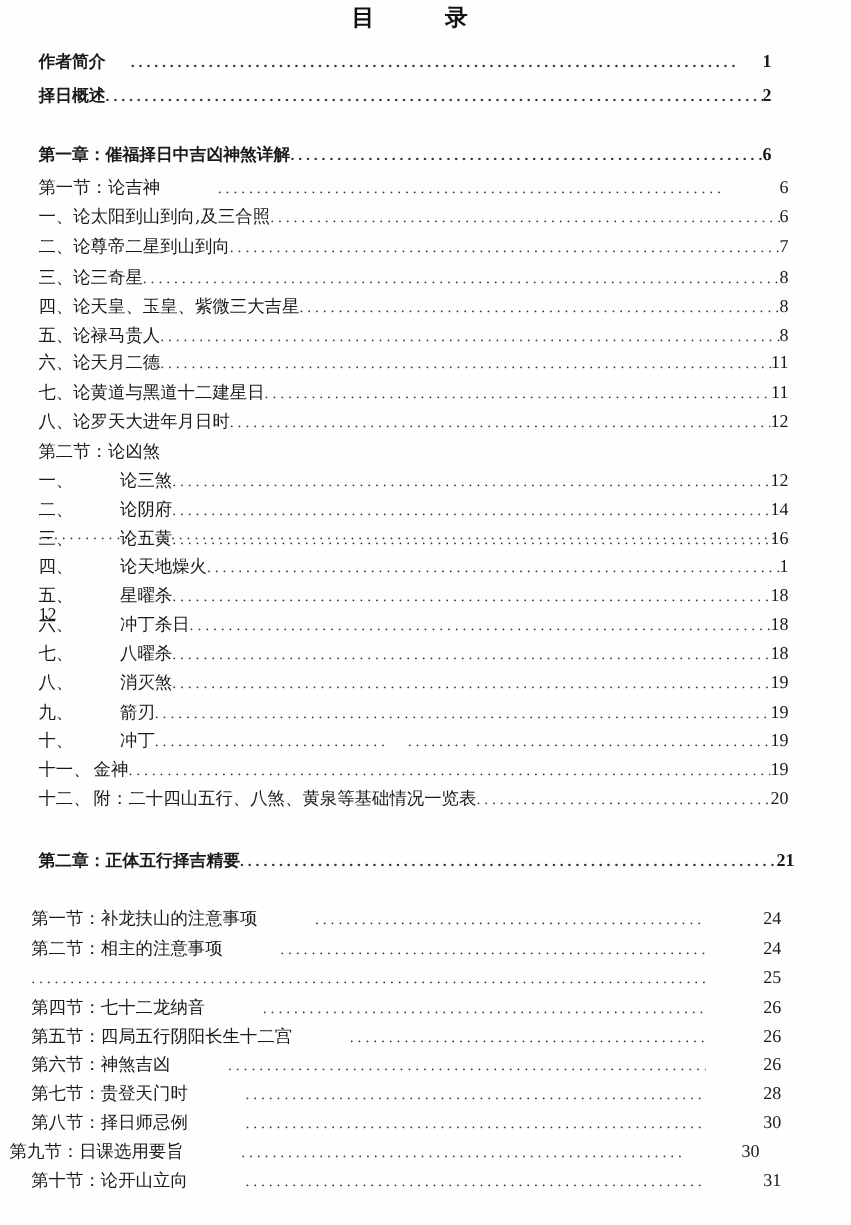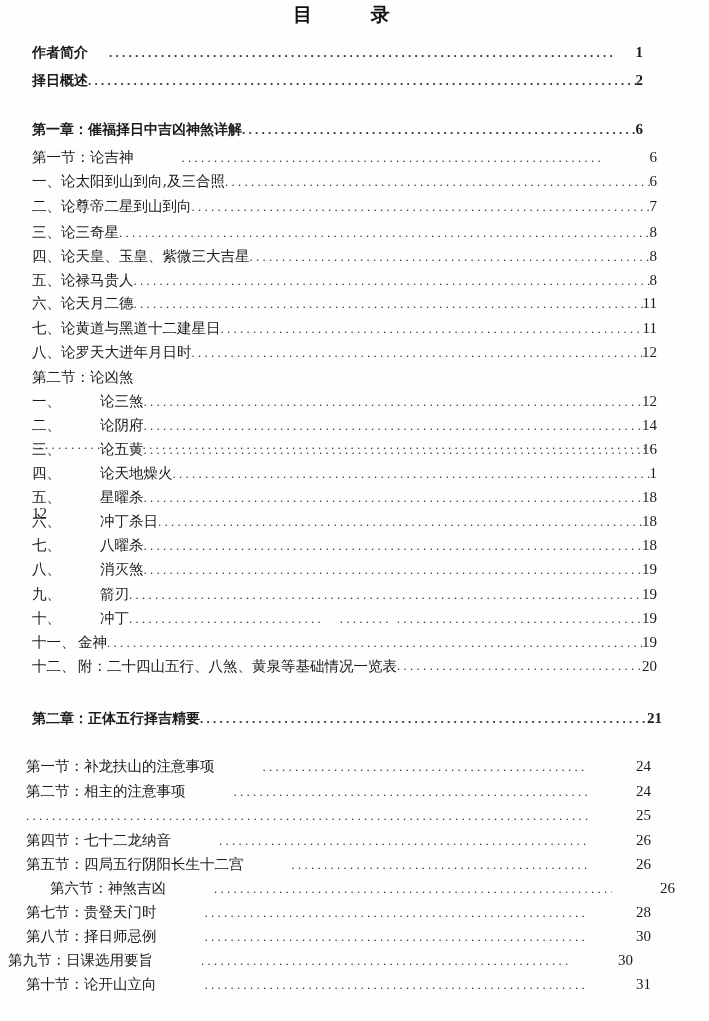--- a/index.html
+++ b/index.html
@@ -251,21 +251,21 @@
 <div class="row sec" style="top:830px;left:26px;">
   <span class="lbl">第四节：七十二龙纳音</span>
   <span class="leader"></span>
   <span class="num">26</span>
 </div>
 <div class="row sec" style="top:854px;left:26px;">
   <span class="lbl">第五节：四局五行阴阳长生十二宫</span>
   <span class="leader"></span>
   <span class="num">26</span>
 </div>
-<div class="row sec" style="top:878px;left:26px;margin-left:24px;">
+<div class="row sec" style="top:878px;left:26px;">
   <span class="lbl">第六节：神煞吉凶</span>
   <span class="leader"></span>
   <span class="num">26</span>
 </div>
 <div class="row sec" style="top:902px;left:26px;">
   <span class="lbl">第七节：贵登天门时</span>
   <span class="leader"></span>
   <span class="num">28</span>
 </div>
 <div class="row sec" style="top:926px;left:26px;">

